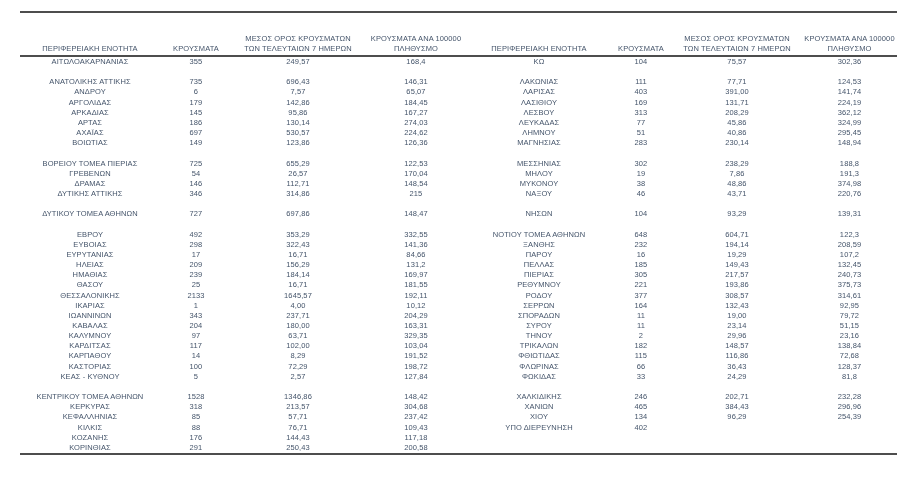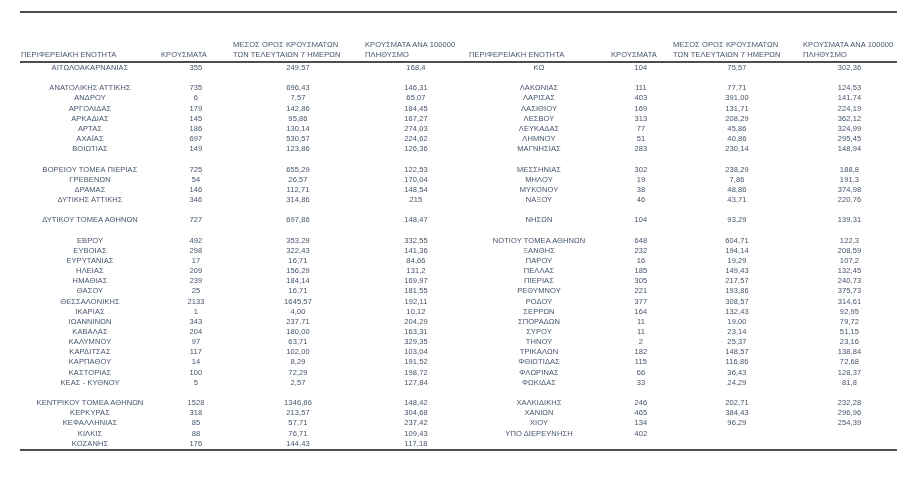--- a/index.html
+++ b/index.html
@@ -9,22 +9,22 @@
     color:var(--text-color, #44546a);
     overflow:hidden;
   }
   table.cases {
     position:absolute; left:20px; top:11px; width:877px;
     border-collapse:collapse; table-layout:fixed;
     font-size:7.5px; letter-spacing:0.1px;
     border-top:2px solid var(--line-color, #4d4d4d);
   }
   table.cases thead td {
-    vertical-align:bottom; text-align:left;
-    height:40px; padding:6px 1px 2px 1px;
+    vertical-align:bottom; text-align:center;
+    height:40px; padding:0 1px 2px 1px;
     border-bottom:2px solid var(--line-color, #4d4d4d);
     line-height:9.5px; font-size:7.5px;
   }
   table.cases tbody td {
     text-align:center; padding:0;
     height:10.15px; line-height:10.15px;
     white-space:nowrap; overflow:hidden;
   }
   table.cases tbody tr:last-child td {
     border-bottom:2px solid var(--line-color, #4d4d4d);
@@ -348,21 +348,21 @@
           <td>23,14</td>
           <td>51,15</td>
         </tr>
         <tr>
           <td>ΚΑΛΥΜΝΟΥ</td>
           <td>97</td>
           <td>63,71</td>
           <td>329,35</td>
           <td>ΤΗΝΟΥ</td>
           <td>2</td>
-          <td>25,37</td>
+          <td>29,96</td>
           <td>23,16</td>
         </tr>
         <tr>
           <td>ΚΑΡΔΙΤΣΑΣ</td>
           <td>117</td>
           <td>102,00</td>
           <td>103,04</td>
           <td>ΤΡΙΚΑΛΩΝ</td>
           <td>182</td>
           <td>148,57</td>
@@ -451,15 +451,25 @@
         <tr>
           <td>ΚΟΖΑΝΗΣ</td>
           <td>176</td>
           <td>144,43</td>
           <td>117,18</td>
           <td></td>
           <td></td>
           <td></td>
           <td></td>
         </tr>
+        <tr>
+          <td>ΚΟΡΙΝΘΙΑΣ</td>
+          <td>291</td>
+          <td>250,43</td>
+          <td>200,58</td>
+          <td></td>
+          <td></td>
+          <td></td>
+          <td></td>
+        </tr>
       </tbody>
   </table>
 </div>
 
 </body></html>

